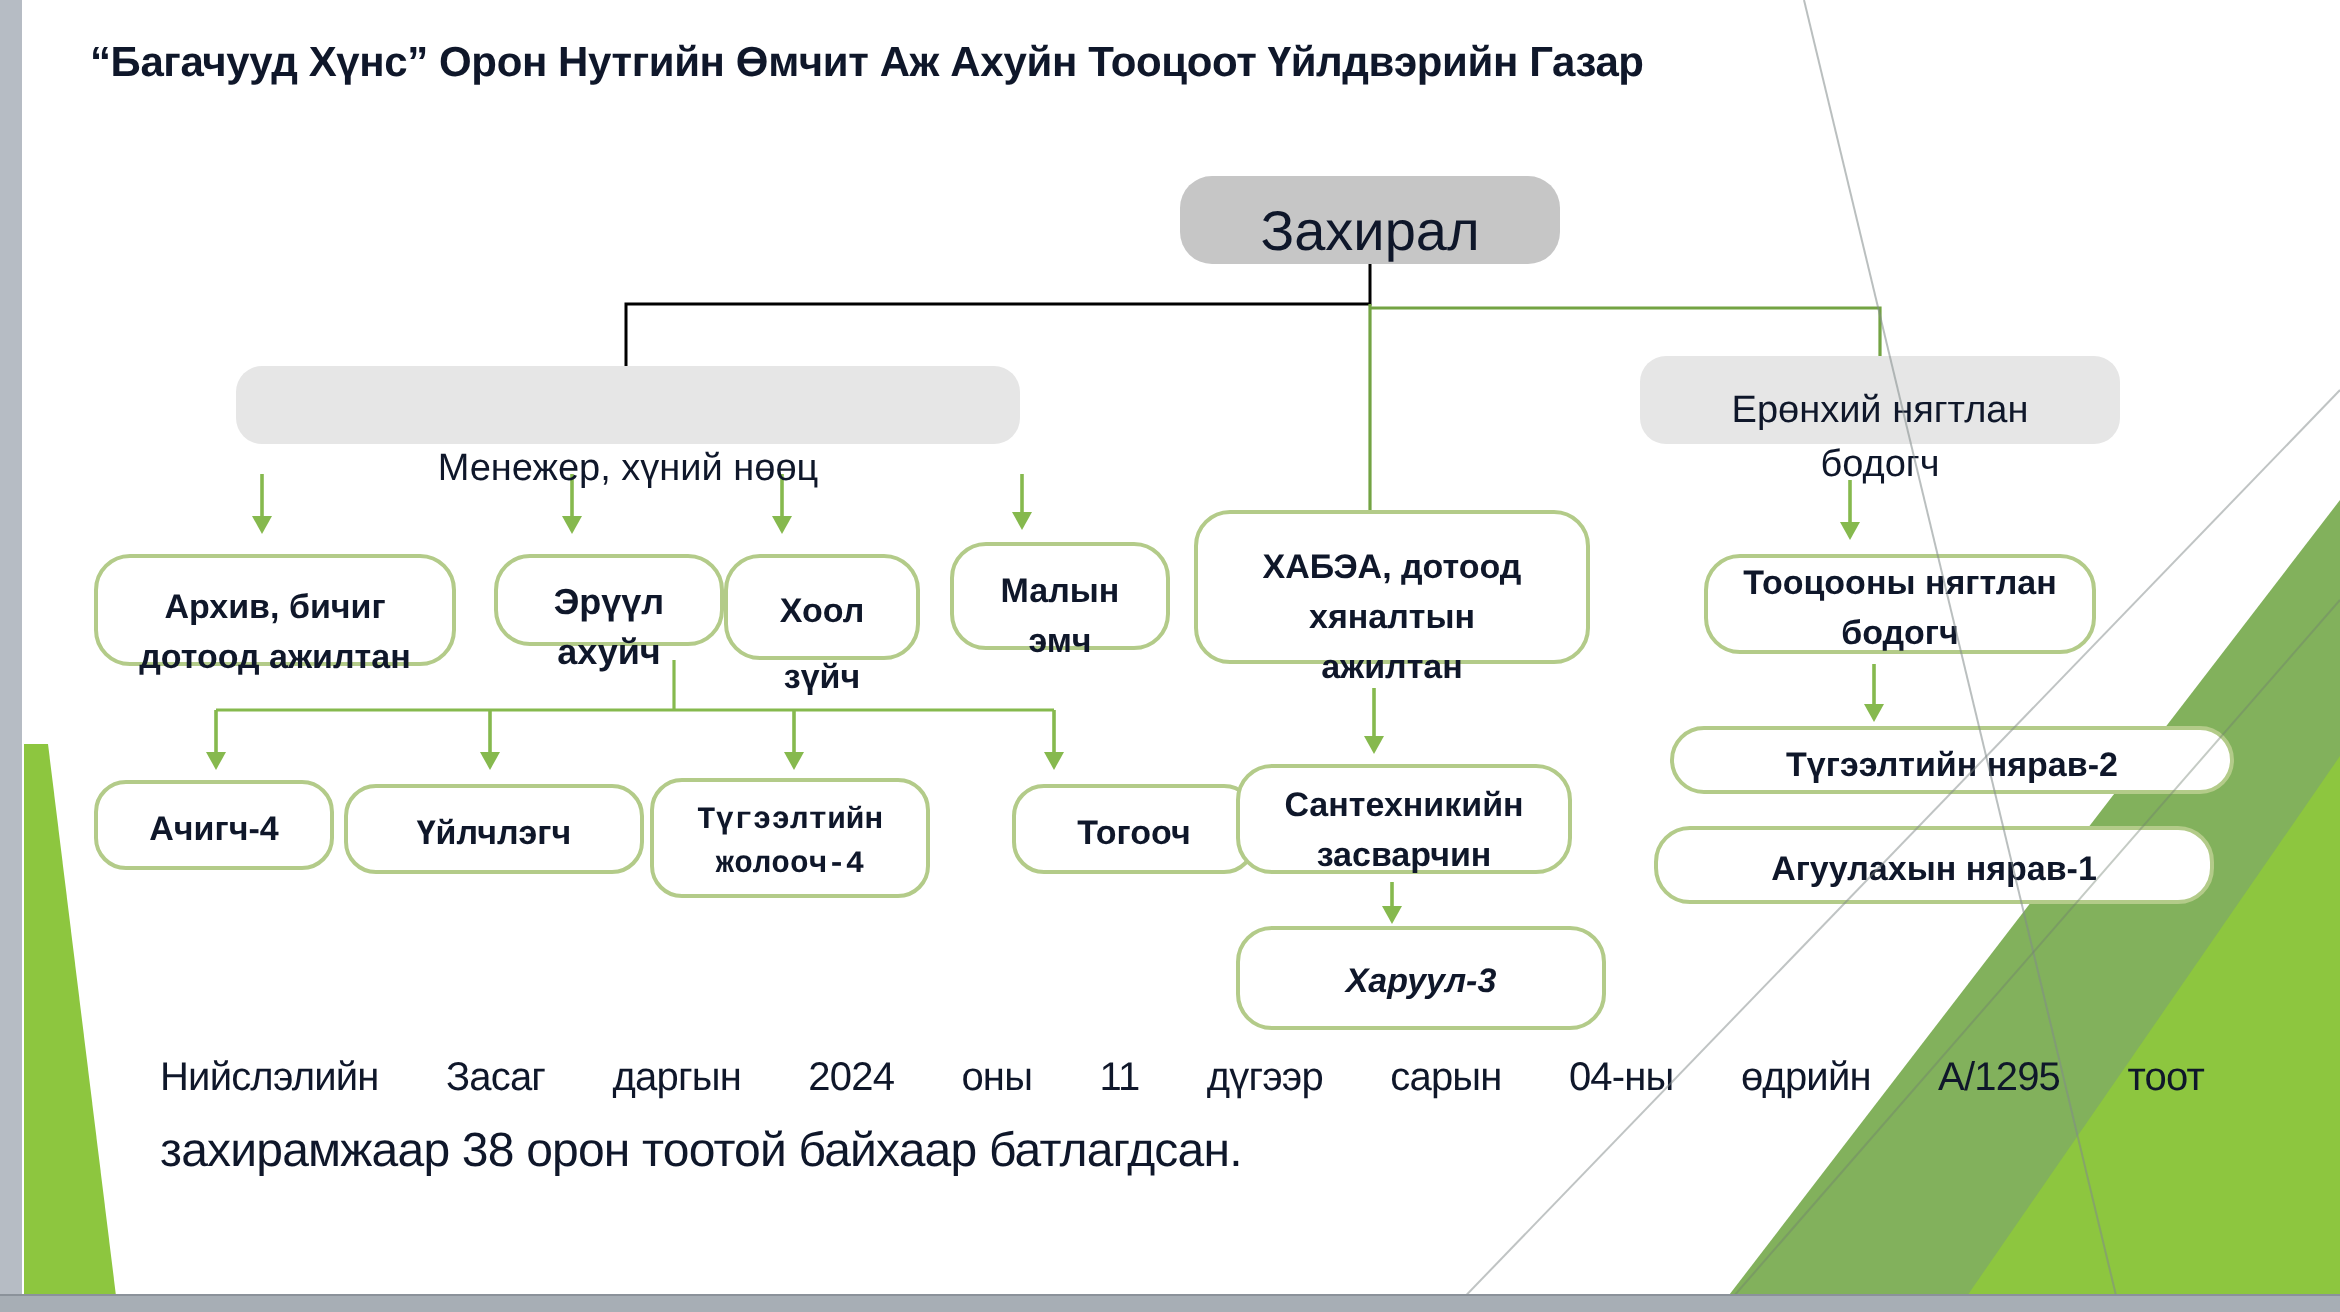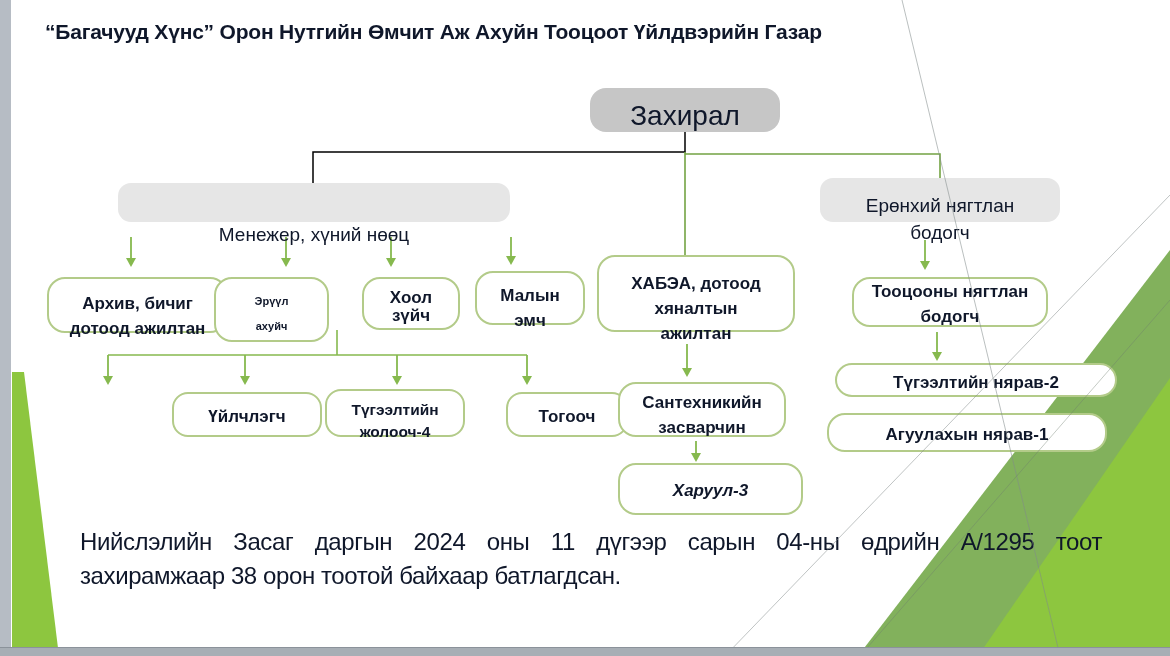--- a/index.html
+++ b/index.html
@@ -18,21 +18,21 @@
   
   .title{left:45px;top:20px;width:900px;font-size:21px;font-weight:bold;letter-spacing:-0.2px;}
   
   .ghead{background:#e6e6e6;border-radius:13px;text-align:center;font-weight:normal;box-sizing:border-box;}
   .root{background:#c6c6c6;border-radius:16px;font-size:28px;}
   
   .node{background:#fff;border:2px solid #b3cb89;border-radius:18px;text-align:center;
         font-weight:bold;box-sizing:border-box;white-space:pre-line;}
   .lbl{white-space:pre-line;}
   
-  .foot1{left:80px;top:528px;width:1022px;font-size:24px;letter-spacing:-0.4px;
+  .foot1{left:80px;top:528px;width:1022px;font-size:20px;letter-spacing:-0.4px;
          text-align:justify;text-align-last:justify;}
   .foot2{left:80px;top:562px;width:1022px;font-size:24px;letter-spacing:-0.4px;}
   svg.layer{position:absolute;left:0;top:0;pointer-events:none;}
 </style>
 </head>
 <body>
 
 <div class="stage">
 
   <div class="abs wedge-left"></div>
@@ -90,34 +90,35 @@
   <div class="abs ghead" style="left:118px;top:183px;width:392px;height:39px;font-size:19px;">
     <div class="lbl" style="position:relative;top:9px;margin-top:32px;">Менежер, хүний нөөц</div>
   </div>
   <div class="abs ghead" style="left:820px;top:178px;width:240px;height:44px;font-size:19px;line-height:27px;">
     <div class="lbl" style="position:relative;top:14px;text-align:center;">Ерөнхий нягтлан
 бодогч</div>
   </div>
 
   <div class="abs node" style="left:47px;top:277px;width:181px;height:56px;font-size:17px;line-height:25px;padding-top:12px;">Архив, бичиг
 дотоод ажилтан</div>
-  <div class="abs node" style="left:214px;top:277px;width:115px;height:65px;font-size:11px;line-height:25px;padding-top:10px;">Эрүүл
+  <div class="abs node" style="left:247px;top:277px;width:115px;height:46px;font-size:18px;line-height:25px;padding-top:10px;">Эрүүл
 ахуйч</div>
-  <div class="abs node" style="left:362px;top:277px;width:98px;height:53px;font-size:17px;line-height:18px;padding-top:10px;">Хоол
+  <div class="abs node" style="left:362px;top:277px;width:98px;height:53px;font-size:17px;line-height:33px;padding-top:10px;">Хоол
 зүйч</div>
   <div class="abs node" style="left:475px;top:271px;width:110px;height:54px;font-size:17px;line-height:25px;padding-top:10px;">Малын
 эмч</div>
   <div class="abs node" style="left:597px;top:255px;width:198px;height:77px;font-size:17px;line-height:25px;padding-top:14px;">ХАБЭА, дотоод
 хяналтын
 ажилтан</div>
   <div class="abs node" style="left:852px;top:277px;width:196px;height:50px;font-size:17px;line-height:25px;">Тооцооны нягтлан
 бодогч</div>
 
+  <div class="abs node" style="left:47px;top:390px;width:120px;height:45px;font-size:17px;line-height:22px;padding-top:12px;border-radius:16px;">Ачигч-4</div>
   <div class="abs node" style="left:172px;top:392px;width:150px;height:45px;font-size:17px;line-height:22px;padding-top:12px;border-radius:16px;">Үйлчлэгч</div>
-  <div class="abs node" style="left:325px;top:389px;width:140px;height:48px;font-size:15.5px;line-height:22px;padding-top:8px;border-radius:16px;">Түгээлтийн
+  <div class="abs node" style="left:325px;top:389px;width:140px;height:60px;font-size:15.5px;line-height:22px;padding-top:8px;border-radius:16px;font-family:Liberation Mono, monospace;">Түгээлтийн
 жолооч-4</div>
   <div class="abs node" style="left:468px;top:392px;width:122px;height:45px;font-size:17px;line-height:22px;padding-top:12px;border-radius:16px;margin-left:38px;">Тогооч</div>
 
   <div class="abs node" style="left:618px;top:382px;width:168px;height:55px;font-size:17px;line-height:25px;padding-top:6px;">Сантехникийн
 засварчин</div>
   <div class="abs node" style="left:618px;top:463px;width:185px;height:52px;font-size:17px;line-height:24px;padding-top:14px;font-style:italic;">Харуул-3</div>
 
   <div class="abs node" style="left:835px;top:363px;width:282px;height:34px;font-size:17px;line-height:22px;padding-top:7px;border-radius:17px;">Түгээлтийн нярав-2</div>
   <div class="abs node" style="left:827px;top:413px;width:280px;height:39px;font-size:17px;line-height:22px;padding-top:9px;">Агуулахын нярав-1</div>
 

